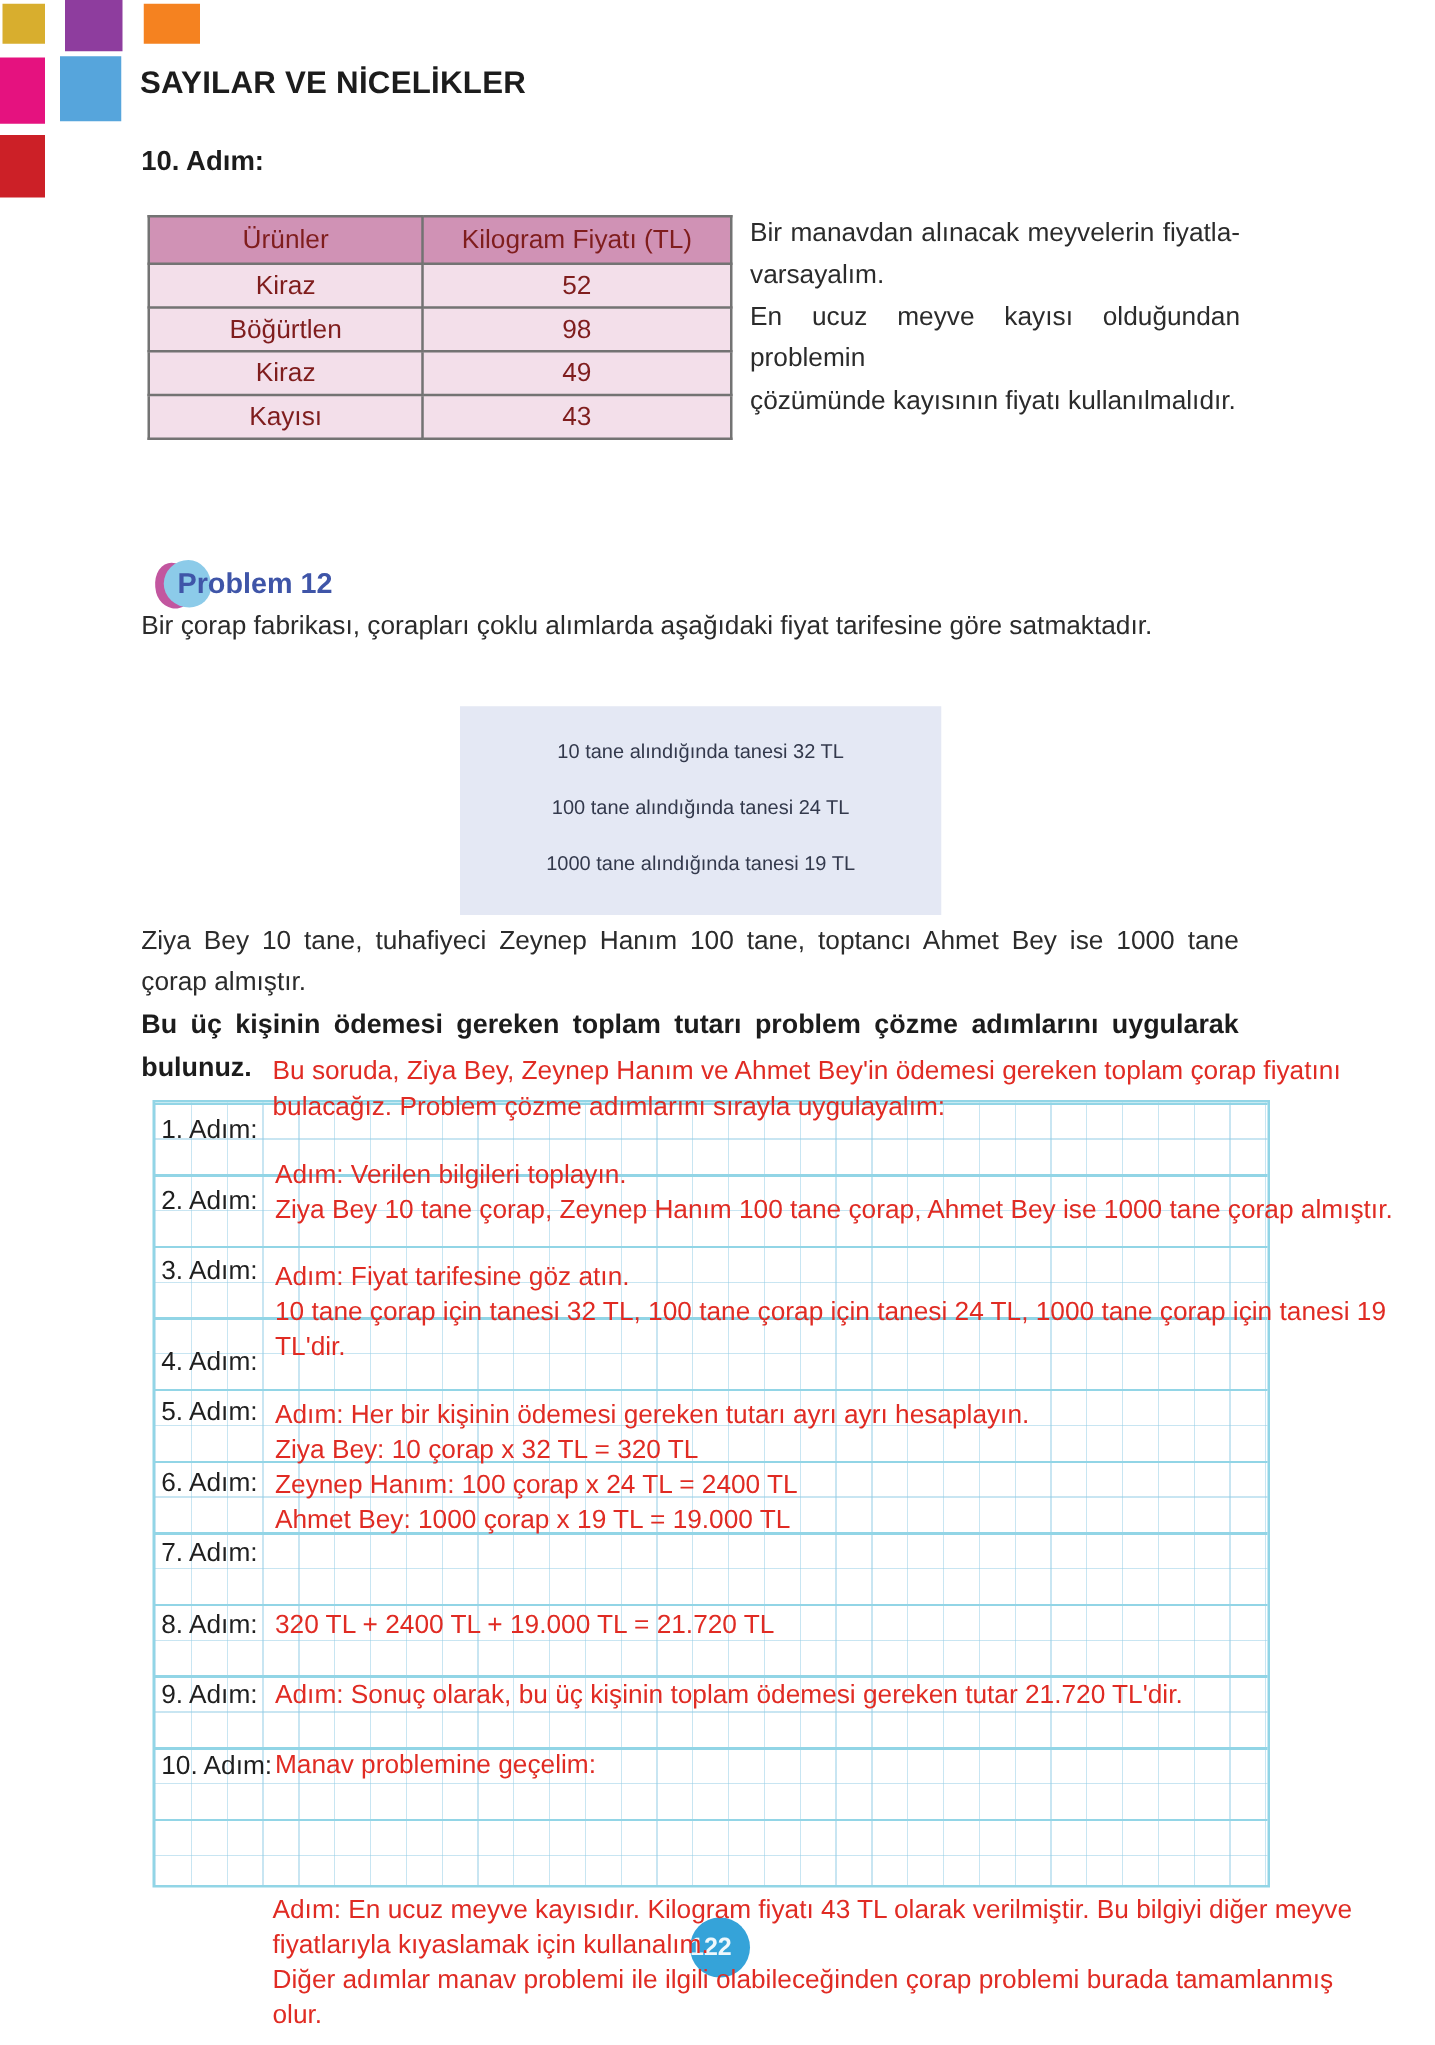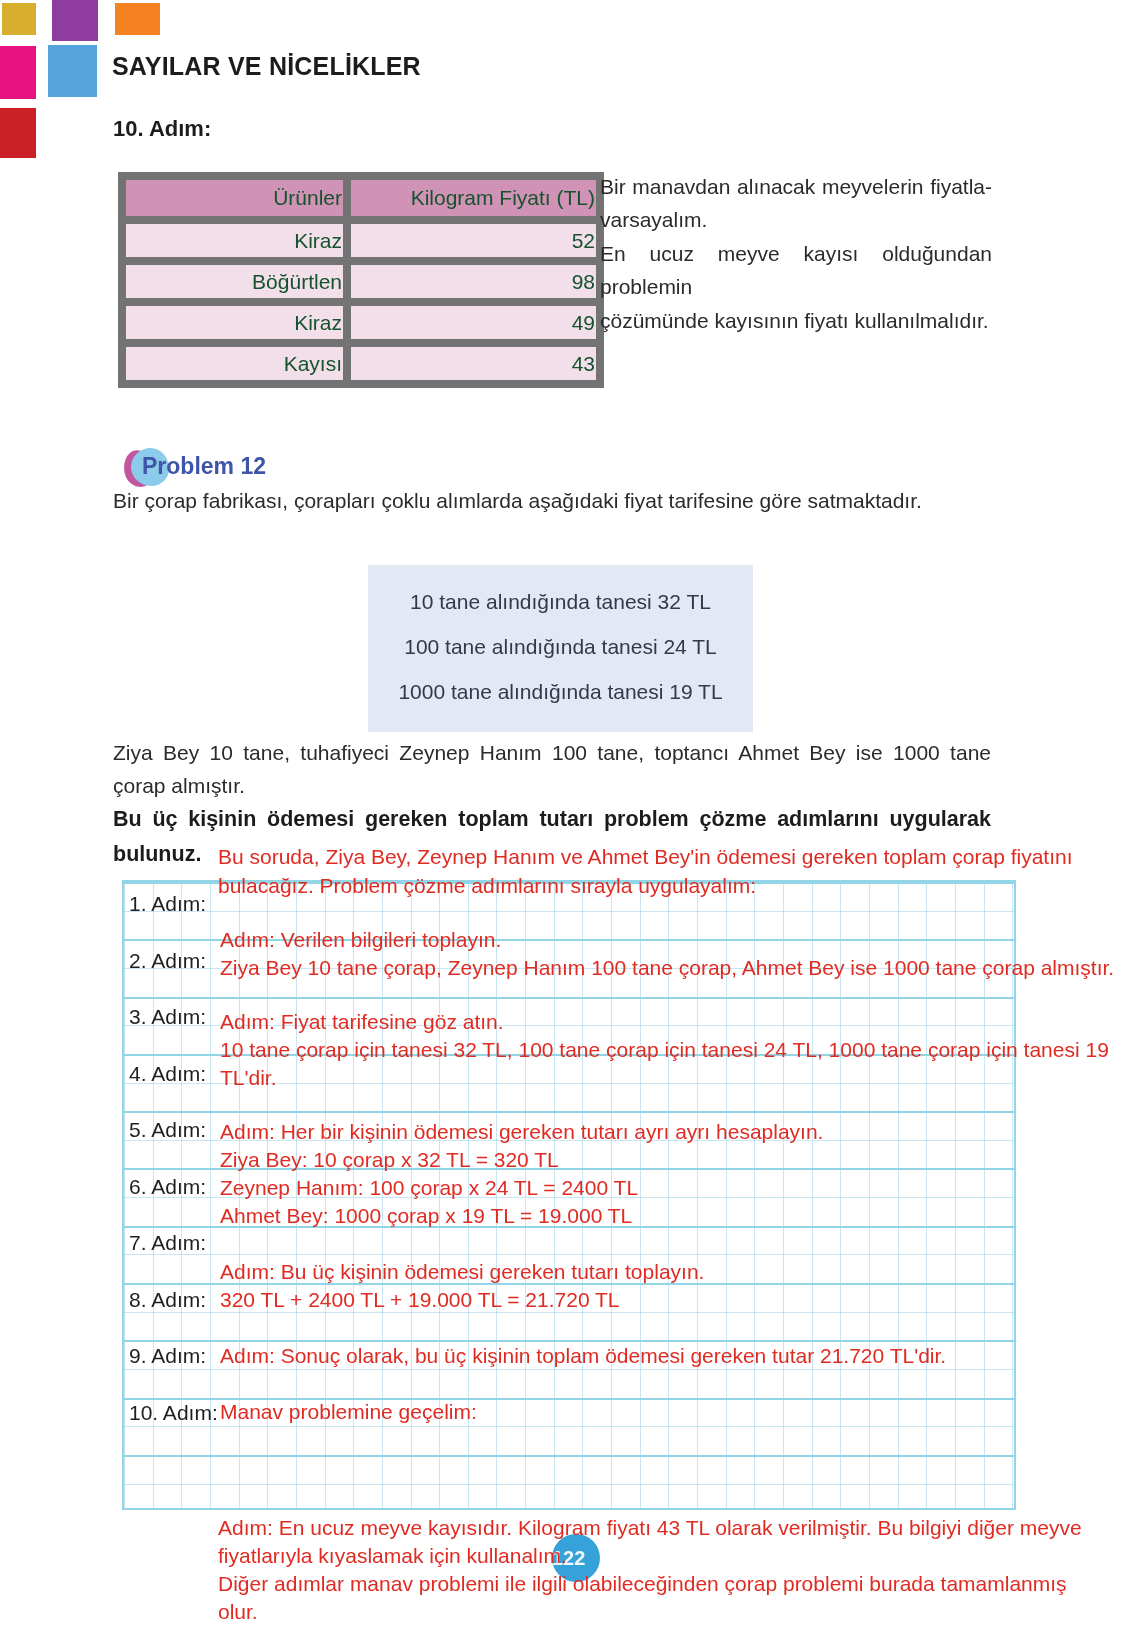--- a/index.html
+++ b/index.html
@@ -16,40 +16,40 @@
   .sq-orange{left:115px;top:3px;width:45px;height:32px;background:#f58220;}
   .sq-magenta{left:0;top:46px;width:36px;height:53px;background:#e5127f;}
   .sq-blue{left:48px;top:45px;width:49px;height:52px;background:#56a5dc;}
   .sq-red{left:0;top:108px;width:36px;height:50px;background:#cc2027;}
 
   .header-title{left:112px;top:52px;font-size:25px;font-weight:bold;color:#1c1c1c;letter-spacing:.2px;}
   .section-heading{left:113px;top:116px;font-size:22px;font-weight:bold;color:#1c1c1c;}
 
   
   .fruit-table{left:118px;top:172px;border-collapse:collapse;}
-  .fruit-table th,.fruit-table td{border:8px solid #737373;font-weight:normal;text-align:right;color:#14532d;font-size:21px;}
+  .fruit-table th,.fruit-table td{border:2px solid #737373;font-weight:normal;text-align:center;color:#7f1d1d;font-size:21px;}
   .fruit-table th{background:#d092b5;height:34px;}
   .fruit-table td{background:#f3dfea;height:31px;}
   .col-product{width:215px;}
   .col-price{width:243px;}
 
   
   .side-text{left:600px;top:170px;width:392px;font-size:21px;line-height:33.4px;color:#2b2b2b;}
   .jl{text-align:justify;text-align-last:justify;}
 
   
   .problem-icon{left:124px;top:447px;width:46px;height:42px;}
   .problem-icon .blob-pink{position:absolute;left:0;top:3px;width:30px;height:37px;background:#c2569f;border-radius:50% 50% 50% 50%/55% 55% 45% 45%;transform:rotate(-14deg);}
   .problem-icon .blob-blue{position:absolute;left:7px;top:1px;width:38px;height:38px;background:#8ccbe9;border-radius:52% 48% 46% 54%/50% 55% 45% 50%;}
   .problem-label{left:142px;top:453px;font-size:23px;font-weight:bold;color:#3f55a8;text-align:center;}
   .problem-intro{left:113px;top:489px;width:900px;font-size:21px;color:#2b2b2b;}
 
   
   .price-box{left:368px;top:565px;width:385px;height:167px;background:#e4e8f4;color:#33394c;}
-  .price-box .pline{margin-top:0;height:45px;line-height:45px;text-align:center;font-size:21px;}
+  .price-box .pline{margin-top:0;height:45px;line-height:45px;text-align:center;font-size:16px;}
   .price-box .pline:first-child{margin-top:14px;}
 
   .body-para{left:113px;top:736px;width:878px;font-size:21px;line-height:33.4px;color:#2b2b2b;}
   .question-para{left:113px;top:802px;width:878px;font-size:21.5px;line-height:34.5px;font-weight:bold;color:#1c1c1c;}
 
   
   .red{color:#e02b23;font-size:21px;}
   .answer-intro{left:218px;top:843px;line-height:28.6px;z-index:3;}
 
   
@@ -144,38 +144,37 @@
 
   <div class="abs red answer-intro">
     <div class="nowrap">Bu soruda, Ziya Bey, Zeynep Hanım ve Ahmet Bey'in ödemesi gereken toplam çorap fiyatını</div>
     <div class="nowrap">bulacağız. Problem çözme adımlarını sırayla uygulayalım:</div>
   </div>
 
   <div class="abs answer-grid">
     <div class="step-label" style="top:10px">1. Adım:</div>
     <div class="step-label" style="top:67px">2. Adım:</div>
     <div class="step-label" style="top:123px">3. Adım:</div>
-    <div class="step-label" style="top:180px">4. Adım:</div>
+    <div class="step-label" style="top:196px">4. Adım:</div>
     <div class="step-label" style="top:236px">5. Adım:</div>
     <div class="step-label" style="top:293px">6. Adım:</div>
     <div class="step-label" style="top:349px">7. Adım:</div>
     <div class="step-label" style="top:406px">8. Adım:</div>
     <div class="step-label" style="top:462px">9. Adım:</div>
     <div class="step-label" style="top:519px">10. Adım:</div>
 
     <div class="wline red" style="top:46px">Adım: Verilen bilgileri toplayın.</div>
     <div class="wline red" style="top:74px">Ziya Bey 10 tane çorap, Zeynep Hanım 100 tane çorap, Ahmet Bey ise 1000 tane çorap almıştır.</div>
     <div class="wline red" style="top:128px">Adım: Fiyat tarifesine göz atın.</div>
     <div class="wline red" style="top:156px">10 tane çorap için tanesi 32 TL, 100 tane çorap için tanesi 24 TL, 1000 tane çorap için tanesi 19</div>
     <div class="wline red" style="top:184px">TL'dir.</div>
     <div class="wline red" style="top:238px">Adım: Her bir kişinin ödemesi gereken tutarı ayrı ayrı hesaplayın.</div>
     <div class="wline red" style="top:266px">Ziya Bey: 10 çorap x 32 TL = 320 TL</div>
     <div class="wline red" style="top:294px">Zeynep Hanım: 100 çorap x 24 TL = 2400 TL</div>
     <div class="wline red" style="top:322px">Ahmet Bey: 1000 çorap x 19 TL = 19.000 TL</div>
-    <div class="wline red" style="top:378px">Adım: Bu üç kişinin ödemesi gereken tutarı toplayın.</div>
     <div class="wline red" style="top:406px">320 TL + 2400 TL + 19.000 TL = 21.720 TL</div>
     <div class="wline red" style="top:462px">Adım: Sonuç olarak, bu üç kişinin toplam ödemesi gereken tutar 21.720 TL'dir.</div>
     <div class="wline red" style="top:518px">Manav problemine geçelim:</div>
   </div>
 
   <div class="abs page-badge">
     <span>122</span>
   </div>
 
   <div class="abs red footer-note">

